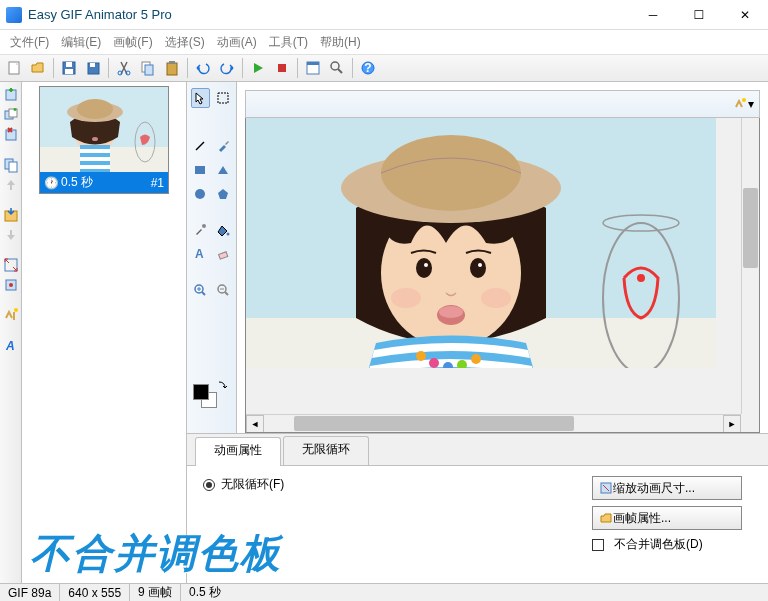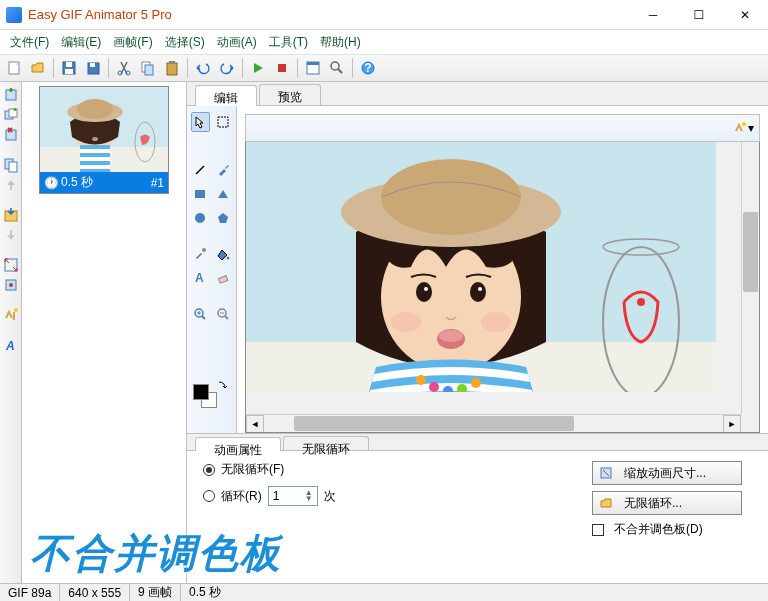--- a/index.html
+++ b/index.html
@@ -1,22 +1,22 @@
 <!DOCTYPE html>
 <html><head>
 <meta charset="utf-8">
 <style>
 * { margin: 0; padding: 0; box-sizing: border-box; font-family: "Microsoft YaHei", "Segoe UI", Tahoma, sans-serif; font-size: 12px; }
 body { width: 768px; height: 601px; overflow: hidden; background: #fff; }
 .titlebar { height: 30px; display: flex; align-items: center; padding: 0 0 0 6px; border-bottom: 1px solid #ddd; }
 .titlebar .icon { width: 16px; height: 16px; margin-right: 6px; background: linear-gradient(135deg,#4a9eff,#1a6ed8); border-radius: 2px; }
-.titlebar .title { flex: 1; font-size: 13px; color: #c2410c; }
+.titlebar .title { flex: 1; font-size: 13px; color: #0c4a6e; }
 .titlebar .winbtn { width: 46px; height: 30px; display: flex; align-items: center; justify-content: center; color: #000; }
 .menubar { height: 24px; display: flex; align-items: center; padding: 0 4px; }
-.menubar .mitem { padding: 2px 6px; color: #14532d; cursor: default; }
+.menubar .mitem { padding: 2px 6px; color: #737373; cursor: default; }
 .toolbar { height: 28px; background: linear-gradient(#f8f8f8,#ececec); border-top: 1px solid #e0e0e0; border-bottom: 1px solid #c0c0c0; display: flex; align-items: center; padding: 0 2px; }
 .tbtn { width: 22px; height: 22px; display: flex; align-items: center; justify-content: center; margin: 0 1px; border-radius: 2px; }
 .tsep { width: 1px; height: 20px; background: #c0c0c0; margin: 0 3px; }
 .main { display: flex; height: 501px; }
 .leftbar { width: 22px; background: linear-gradient(90deg,#f8f8f8,#ececec); border-right: 1px solid #c0c0c0; display: flex; flex-direction: column; align-items: center; padding-top: 4px; gap: 2px; }
 .lbtn { width: 18px; height: 18px; display: flex; align-items: center; justify-content: center; }
 .framelist { width: 165px; border-right: 1px solid #c0c0c0; background: #fff; padding: 4px; }
 .frame { border: 1px solid #888; background: #fff; width: 130px; margin: 0 auto; }
 .frame-img { width: 128px; height: 85px; display: flex; align-items: center; justify-content: center; overflow: hidden; position: relative; }
 .frame-info { background: #0a7de3; color: #fff; display: flex; align-items: center; justify-content: space-between; padding: 2px 4px; font-size: 11px; }
@@ -36,27 +36,27 @@
 .vscroll { position: absolute; right: 0; top: 0; bottom: 18px; width: 18px; background: #f0f0f0; border-left: 1px solid #d0d0d0; }
 .vscroll-thumb { position: absolute; left: 1px; right: 1px; top: 70px; height: 80px; background: #c0c0c0; border-radius: 2px; }
 .hscroll { position: absolute; left: 0; right: 18px; bottom: 0; height: 18px; background: #f0f0f0; border-top: 1px solid #d0d0d0; display: flex; }
 .hscroll-btn { width: 18px; height: 18px; background: #f0f0f0; border: 1px solid #c0c0c0; display: flex; align-items: center; justify-content: center; font-size: 9px; }
 .hscroll-track { flex: 1; position: relative; }
 .hscroll-thumb { position: absolute; top: 1px; bottom: 1px; left: 30px; width: 280px; background: #c0c0c0; border-radius: 2px; }
 .swatches { margin-top: auto; padding: 4px 2px; }
 .swatch-fg { width: 16px; height: 16px; background: #000; border: 1px solid #888; position: relative; z-index: 2; }
 .swatch-bg { width: 16px; height: 16px; background: #fff; border: 1px solid #888; margin-top: -8px; margin-left: 8px; position: relative; z-index: 1; }
 .props { height: 150px; border-top: 1px solid #c0c0c0; background: #fff; }
-.props-tabs { display: flex; height: 17px; background: #f0f0f0; border-bottom: 1px solid #c0c0c0; padding-left: 8px; }
+.props-tabs { display: flex; height: 32px; background: #f0f0f0; border-bottom: 1px solid #c0c0c0; padding-left: 8px; }
 .props-body { padding: 10px 16px; display: flex; gap: 60px; }
 .radio-row { display: flex; align-items: center; gap: 6px; margin-bottom: 8px; }
 .radio { width: 12px; height: 12px; border: 1px solid #333; border-radius: 50%; display: flex; align-items: center; justify-content: center; }
 .radio.checked::after { content: ''; width: 6px; height: 6px; background: #333; border-radius: 50%; }
 .numinput { width: 50px; height: 20px; border: 1px solid #7a9ebd; padding: 0 4px; display: flex; align-items: center; background: #fff; }
-.btn { width: 150px; height: 24px; background: linear-gradient(#fdfdfd,#e8e8e8); border: 1px solid #888; display: flex; align-items: center; padding: 0 6px; gap: 11px; margin-bottom: 6px; }
+.btn { width: 150px; height: 24px; background: linear-gradient(#fdfdfd,#e8e8e8); border: 1px solid #888; display: flex; align-items: center; padding: 0 6px; gap: 0; margin-bottom: 6px; }
 .chk { width: 12px; height: 12px; border: 1px solid #333; margin-right: 4px; }
 .statusbar { height: 18px; border-top: 1px solid #c0c0c0; display: flex; align-items: center; background: #f0f0f0; font-size: 11px; }
 .stat { padding: 0 8px; border-right: 1px solid #c0c0c0; height: 100%; display: flex; align-items: center; }
 .watermark { position: absolute; left: 30px; bottom: 20px; font-size: 40px; font-weight: bold; font-style: italic; color: #1a8fd8; letter-spacing: 2px; z-index: 100; text-shadow: 1px 1px 0 #fff; pointer-events: none; }
 
 .child-svg { width: 100%; height: 100%; }
 </style>
 </head>
 <body>
 
@@ -265,24 +265,20 @@
       </div>
       <div class="frame-info">
         <span>🕐</span>
         <span style="flex:1;margin-left:2px">0.5 秒</span>
         <span>#1</span>
       </div>
     </div>
   </div>
 
   <div class="editor">
-    <div class="tabs">
-      <div class="tab active">编辑</div>
-      <div class="tab">预览</div>
-    </div>
     <div class="editarea">
       <div class="tools">
         <div class="toolrow">
           <div class="tool sel">
               <svg width="14" height="14">
                 <path d="M3 2 L3 11 L5 9 L7 13 L9 12 L7 8 L10 8 Z" fill="#fff" stroke="#000"></path>
               </svg>
             </div>
           <div class="tool">
               <svg width="14" height="14">
@@ -454,43 +450,34 @@
       <div class="props-tabs">
         <div class="tab active">动画属性</div>
         <div class="tab">无限循环</div>
       </div>
       <div class="props-body">
         <div>
           <div class="radio-row">
             <div class="radio checked"></div>
             <span>无限循环(F)</span>
           </div>
-          <div class="radio-row">
-            <div class="radio"></div>
-            <span>循环(R)</span>
-            <div class="numinput">
-                <span>1</span>
-                <span style="margin-left:auto;font-size:8px;line-height:6px;color:#666">▲<br>▼</span>
-              </div>
-            <span>次</span>
-          </div>
         </div>
         <div style="margin-left:auto;margin-right:10px">
           <div class="btn">
             <svg width="14" height="14">
                 <rect x="2" y="2" width="10" height="10" fill="#cce0f5" stroke="#4a7ebb"></rect>
                 <path d="M4 4 L10 10" stroke="#c33"></path>
               </svg>
             <span>缩放动画尺寸...</span>
           </div>
           <div class="btn">
             <svg width="14" height="14">
                 <path d="M2 5 L5 5 L6 3 L12 3 L12 11 L2 11 Z" fill="#f5c96b" stroke="#b8860b"></path>
               </svg>
-            <span>无限循环...</span>
+            <span>画帧属性...</span>
           </div>
           <div class="radio-row" style="margin-top:4px">
             <div class="chk"></div>
             <span>不合并调色板(D)</span>
           </div>
         </div>
       </div>
     </div>
   </div>
 </div>

